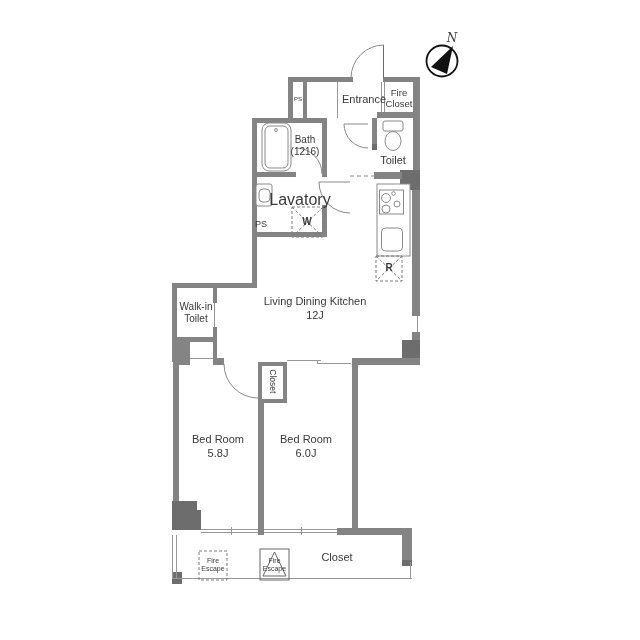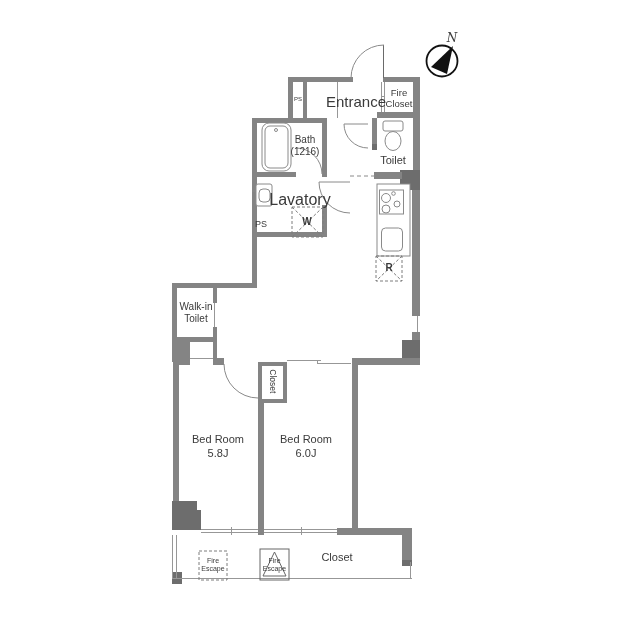--- a/index.html
+++ b/index.html
@@ -132,31 +132,33 @@
       <rect x="260" y="549" width="29" height="31"></rect>
       <path d="M274.5,552 L286,576 L263,576 Z"></path>
     </g>
     <g>
       <circle cx="442" cy="61" r="15.5" stroke="#111" stroke-width="1.8" fill="#fff"></circle>
       <polygon points="453,46 431,67 447,74" fill="#111"></polygon>
     </g>
   </svg>
 
   <div class="lbl ital" style="left:444px;top:31px;width:16px;font-size:12px" class2="ital">N</div>
-  <div class="lbl" style="left:314px;top:93px;width:84px;font-size:15px">Entrance</div>
+  <div class="lbl" style="left:322px;top:93px;width:84px;font-size:11px">Entrance</div>
   <div class="lbl" style="left:377px;top:87px;width:44px;font-size:9.5px;line-height:1.18">Fire
 Closet</div>
   <div class="lbl" style="left:289px;top:96px;width:18px;font-size:6px">PS</div>
   <div class="lbl" style="left:277px;top:134px;width:56px;font-size:10px;line-height:1.2">Bath
 (1216)</div>
   <div class="lbl" style="left:369px;top:154px;width:48px;font-size:11px">Toilet</div>
   <div class="lbl" style="left:263px;top:190px;width:74px;font-size:16px">Lavatory</div>
   <div class="lbl" style="left:250px;top:219px;width:22px;font-size:9px">PS</div>
   <div class="lbl" style="left:297px;top:216px;width:20px;font-size:10px;font-weight:bold">W</div>
   <div class="lbl" style="left:379px;top:262px;width:20px;font-size:10px;font-weight:bold">R</div>
+  <div class="lbl" style="left:243px;top:294px;width:144px;font-size:11px;line-height:1.3">Living Dining Kitchen
+12J</div>
   <div class="lbl" style="left:167px;top:301px;width:58px;font-size:10px;line-height:1.2">Walk-in
 Toilet</div>
   <div class="lbl" style="left:252px;top:376px;width:41px;font-size:8.5px;transform:rotate(90deg)">Closet</div>
   <div class="lbl" style="left:172px;top:432px;width:92px;font-size:11px;line-height:1.3">Bed Room
 5.8J</div>
   <div class="lbl" style="left:260px;top:432px;width:92px;font-size:11px;line-height:1.3">Bed Room
 6.0J</div>
   <div class="lbl" style="left:295px;top:551px;width:84px;font-size:11px">Closet</div>
   <div class="lbl" style="left:198px;top:557px;width:30px;font-size:7px;line-height:1.2">Fire
 Escape</div>

